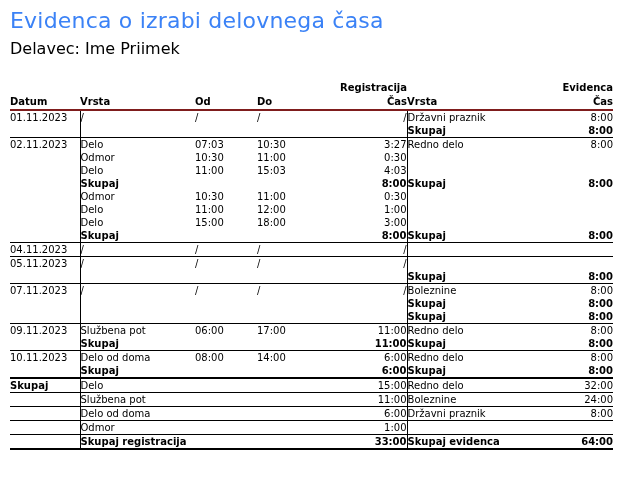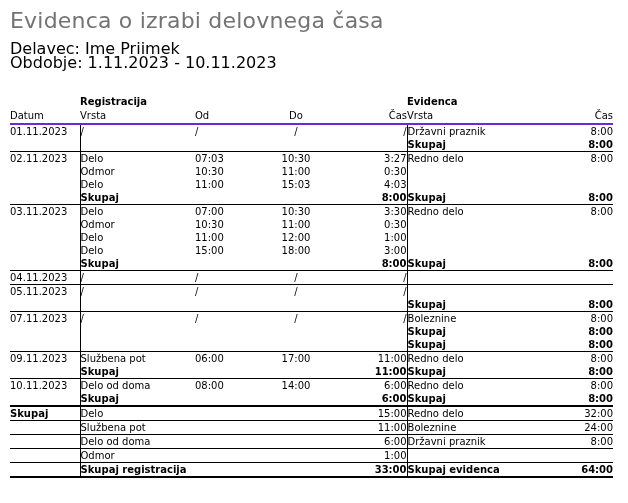--- a/index.html
+++ b/index.html
@@ -6,21 +6,21 @@
   body {
     width: 628px; height: 503px;
     background: #ffffff;
     color: #000000;
     font-family: "DejaVu Sans", "Liberation Sans", sans-serif;
     overflow: hidden;
   }
   .page-title {
     font-size: 22px;
     font-weight: 400;
-    color: #737373;
+    color: #3b82f6;
     margin: 8px 0 9px 10px;
     letter-spacing: 0.2px;
   }
   .meta-line {
     font-size: 16px;
     line-height: 14px;
     margin-left: 10px;
     color: #000;
   }
   table.timesheet {
@@ -31,43 +31,42 @@
   }
   table.timesheet th, table.timesheet td {
     font-size: 10px;
     height: 13px;
     line-height: 13px;
     padding: 0;
     vertical-align: middle;
     white-space: nowrap;
     overflow: visible;
   }
-  tr.sec-row th { font-weight: bold; text-align: left; height: 12px; }
-  tr.colhdr-row th { font-weight: normal; border-bottom: 2px solid #6d28d9; height: 15px; }
+  tr.sec-row th { font-weight: bold; text-align: right; height: 12px; }
+  tr.colhdr-row th { font-weight: bold; border-bottom: 2px solid #7f1d1d; height: 15px; }
   .c-datum  { text-align: left; }
   .c-vrsta  { text-align: left; padding-left: 5px; }
   .c-od     { text-align: left; padding-right: 2px; }
-  .c-do     { text-align: center; padding-right: 2px; }
+  .c-do     { text-align: left; padding-right: 2px; }
   .c-cas    { text-align: right; padding-right: 10px; }
   .c-evrsta { text-align: left; padding-left: 5px; }
   .c-ecas   { text-align: right; padding-right: 5px; }
   .b { font-weight: bold; }
   tbody tr.grp-start td { border-top: 1px solid #000; }
   td.vline { border-left: 1px solid #000; }
   tbody tr.sum td { border-bottom: 1px solid #000; }
   tbody tr.sum-first td { border-top: 2px solid #000; }
   tbody tr.sum-last td { border-bottom: 2px solid #000; }
 </style>
 </head>
 <body>
 
 <div>
   <h1 class="page-title">Evidenca o izrabi delovnega časa</h1>
   <div class="meta-line">Delavec: Ime Priimek</div>
-  <div class="meta-line">Obdobje: 1.11.2023 - 10.11.2023</div>
 
   <table class="timesheet">
     <colgroup>
       <col style="width:70px">
       <col style="width:115px">
       <col style="width:62px">
       <col style="width:78px">
       <col style="width:72px">
       <col style="width:134px">
       <col style="width:72px">
@@ -136,29 +135,20 @@
         </tr>
         <tr>
           <td class="c-datum"></td>
           <td class="c-vrsta vline b">Skupaj</td>
           <td class="c-od b"></td>
           <td class="c-do b"></td>
           <td class="c-cas b">8:00</td>
           <td class="c-evrsta vline b">Skupaj</td>
           <td class="c-ecas b">8:00</td>
         </tr>
-        <tr class="grp-start">
-          <td class="c-datum">03.11.2023</td>
-          <td class="c-vrsta vline">Delo</td>
-          <td class="c-od">07:00</td>
-          <td class="c-do">10:30</td>
-          <td class="c-cas">3:30</td>
-          <td class="c-evrsta vline">Redno delo</td>
-          <td class="c-ecas">8:00</td>
-        </tr>
         <tr>
           <td class="c-datum"></td>
           <td class="c-vrsta vline">Odmor</td>
           <td class="c-od">10:30</td>
           <td class="c-do">11:00</td>
           <td class="c-cas">0:30</td>
           <td class="c-evrsta vline"></td>
           <td class="c-ecas"></td>
         </tr>
         <tr>

